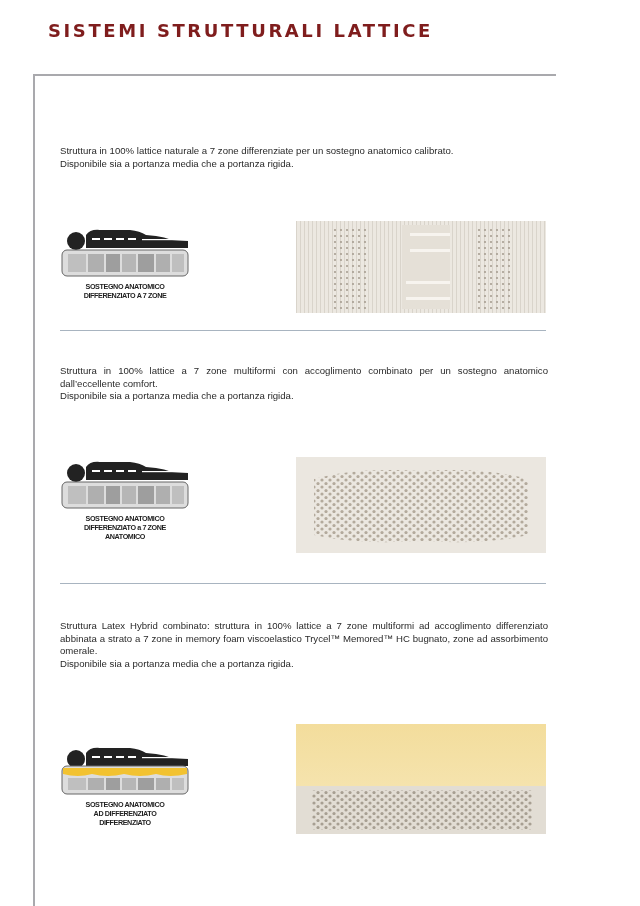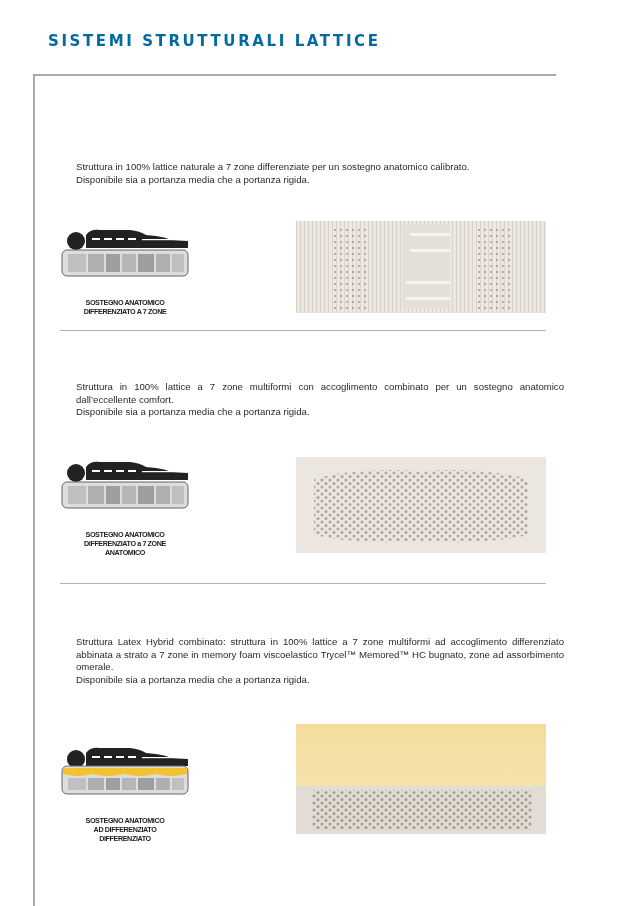--- a/index.html
+++ b/index.html
@@ -1,35 +1,35 @@
 <!DOCTYPE html>
 <html><head>
 <meta charset="utf-8">
 <style>
   html, body { margin:0; padding:0; background:#ffffff; }
   body { width:640px; height:906px; position:relative; overflow:hidden; font-family:"DejaVu Sans", sans-serif; }
   .title {
-    position:absolute; left:48px; top:32px;
+    position:absolute; left:48px; top:20px;
     font-family:"DejaVu Sans", sans-serif; font-weight:bold;
-    font-size:15px; letter-spacing:2.6px; color:#0369a1;
+    font-size:18px; letter-spacing:2.6px; color:#7f1d1d;
   }
   .frame-top { position:absolute; left:33px; top:74px; width:523px; height:2px; background:#a9a9ad; }
   .frame-left { position:absolute; left:33px; top:74px; width:2px; height:832px; background:#a9a9ad; }
   .para {
     position:absolute; left:60px; width:488px;
     font-family:"Liberation Sans", sans-serif; font-size:9.6px; line-height:12.6px;
-    color:#2a2a2a; text-align:justify; margin:16px;
+    color:#2a2a2a; text-align:justify; margin:0;
   }
   .para p { margin:0; }
   .divider { position:absolute; left:60px; width:486px; height:1px; background:#a8b4c0; }
   .icon-block { position:absolute; left:60px; width:130px; }
   .icon-svg { display:block; }
   .icon-caption {
     text-align:center; font-family:"Liberation Sans", sans-serif; font-weight:bold;
-    font-size:7.2px; line-height:9px; color:#222; letter-spacing:-0.4px; margin-top:18px;
+    font-size:7.2px; line-height:9px; color:#222; letter-spacing:-0.4px; margin-top:2px;
   }
   .photo { position:absolute; left:296px; width:250px; }
   .photo svg { display:block; }
 </style>
 </head>
 <body>
 
 <div class="title">SISTEMI STRUTTURALI LATTICE</div>
 <div class="frame-top"></div>
 <div class="frame-left"></div>

